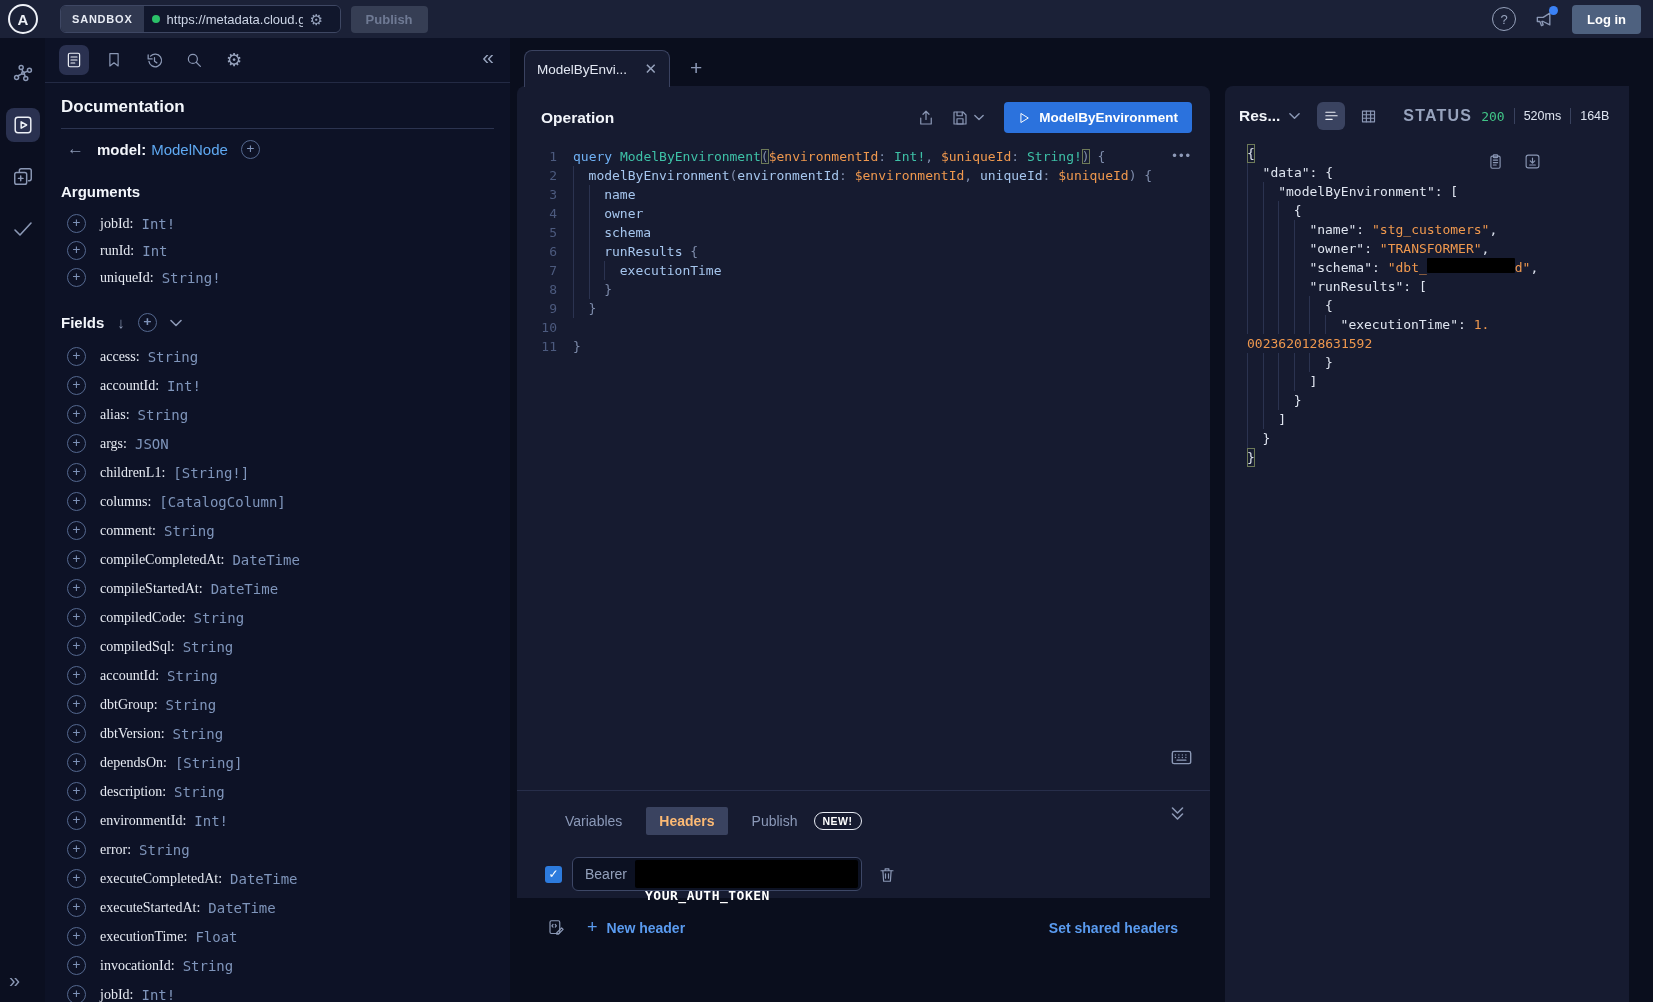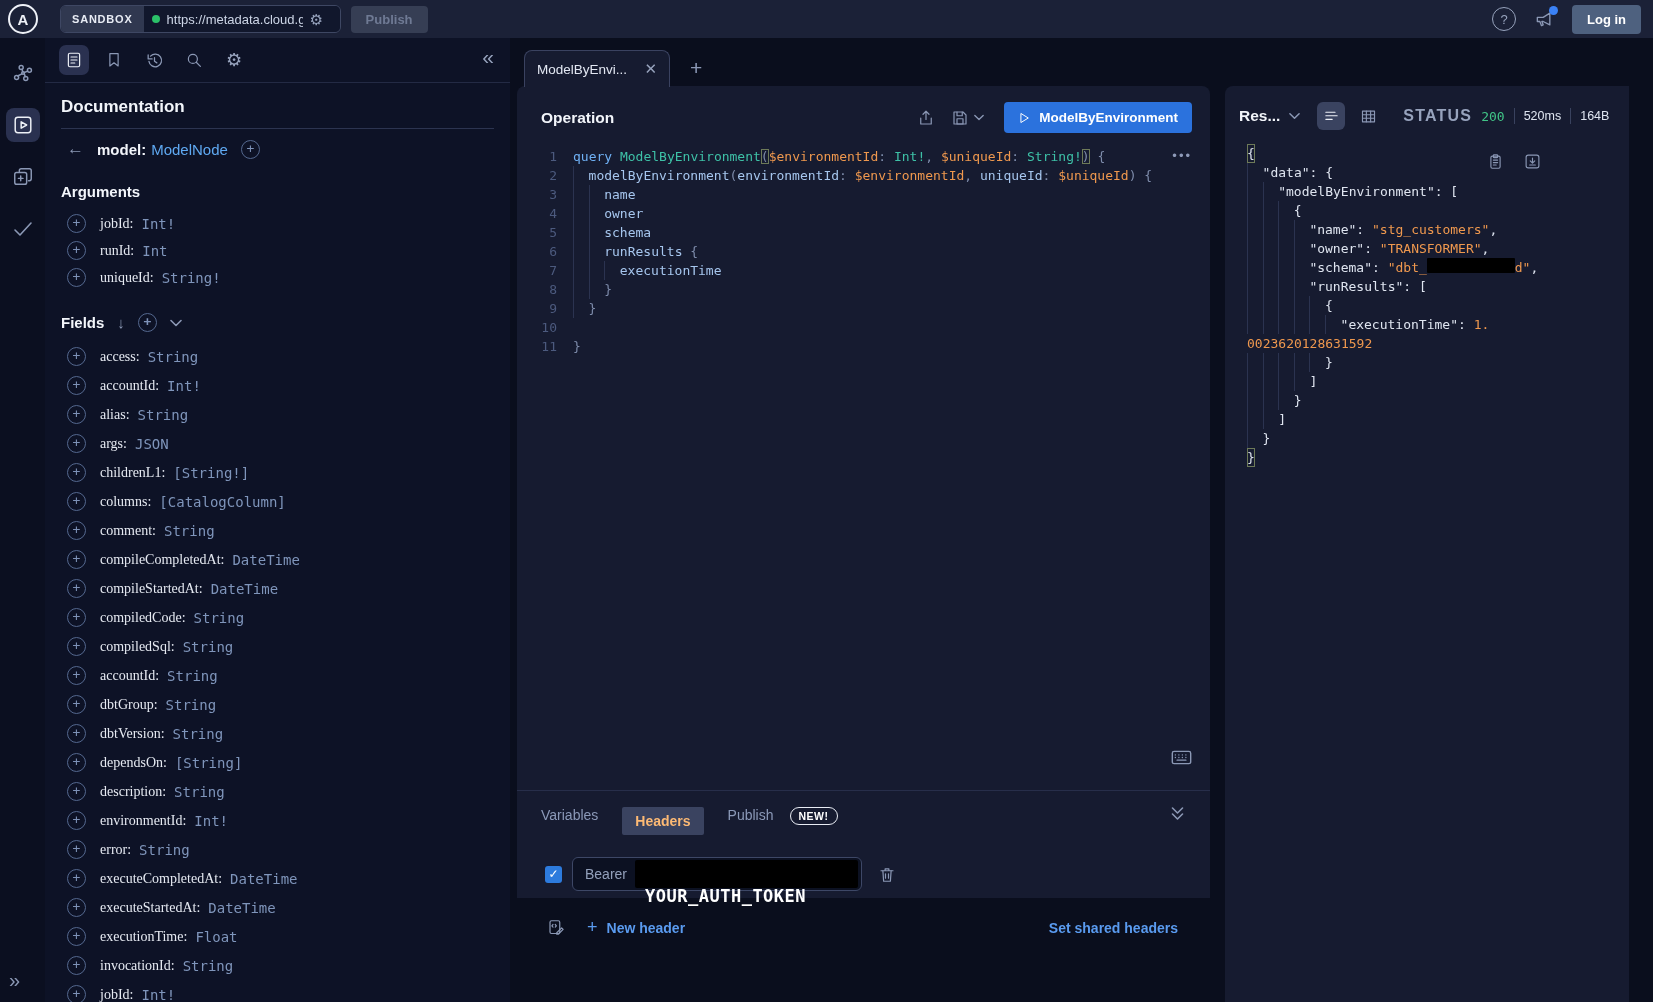--- a/index.html
+++ b/index.html
@@ -98,37 +98,37 @@
   .tk-n{color:#ef984e;}
   .tk-g{display:inline-block;width:15.6px;border-left:1px solid #2b3350;height:19px;vertical-align:top;box-sizing:border-box;}
   .tk-hb{color:#dfe5f0;outline:1px solid #6d7a58;outline-offset:-1px;}
   .tk-hbp{color:#7e8cab;outline:1px solid #6d7a58;outline-offset:-1px;}
   .tk-redact{display:inline-block;background:#000;width:88px;height:15px;vertical-align:middle;border-radius:1px;}
   .more-dots{position:absolute;top:62px;right:18px;color:#8e9ab8;font-size:13px;letter-spacing:2px;}
   .kbd-icon{position:absolute;right:18px;top:664px;}
 
   
   .req{position:absolute;left:0;right:0;top:704px;bottom:0;border-top:1px solid #272e4a;}
-  .req-tabs{display:flex;align-items:flex-start;gap:24px;padding:16px 20px 0 24px;position:relative;}
+  .req-tabs{display:flex;align-items:center;gap:24px;padding:16px 20px 0 48px;position:relative;}
   .req-tab{font-size:14px;color:#8b99b8;}
   .req-tab.active{background:#3a4360;color:#fdba74;font-weight:bold;border-radius:2px;padding:6px 13px;}
   .new-badge{border:1.5px solid #e8ecf4;border-radius:10px;color:#fff;font-weight:bold;font-size:10.5px;
     letter-spacing:.5px;padding:2px 8px;margin-left:-8px;}
   .req-collapse{position:absolute;right:26px;top:16px;}
   .hdr-row{display:flex;align-items:center;margin:22px 0 0 28px;}
   .chk{width:17px;height:17px;background:#2d7bdd;border-radius:3px;color:#fff;font-size:12px;
     display:flex;align-items:center;justify-content:center;flex:none;}
   .hdr-key{width:279px;height:34px;margin-left:20px;border:1px solid #3d4766;border-radius:6px;
     background:#0c1122;display:flex;align-items:center;box-sizing:border-box;}
   .hdr-key-text{font-size:14px;color:#dde3ee;padding-left:12px;}
   .hdr-val{width:290px;height:34px;margin-left:10px;border:1px solid #3d4766;border-radius:6px;
     background:#0c1122;display:flex;align-items:center;box-sizing:border-box;padding:0 3px 0 12px;gap:8px;}
   .bearer{font-size:14px;color:#93a0bb;flex:none;}
   .token-box{flex:1;height:28px;background:#000;border-radius:2px;display:flex;align-items:center;}
-  .token-text{font-family:"DejaVu Sans Mono",monospace;font-weight:bold;font-size:17px;color:#fff;padding-left:10px;letter-spacing:.5px;margin-top:43px;}
+  .token-text{font-family:"DejaVu Sans Mono",monospace;font-weight:bold;font-size:13px;color:#fff;padding-left:10px;letter-spacing:.5px;margin-top:43px;}
   .trash-btn{margin-left:16px;}
   .req-foot{display:flex;align-items:center;margin:26px 32px 0 30px;}
   .new-hdr{display:flex;align-items:center;gap:9px;margin-left:22px;color:#5a9bf0;}
   .plus-glyph{font-size:18px;font-weight:300;}
   .new-hdr-label{font-size:14px;font-weight:bold;}
   .foot-spacer{flex:1;}
   .set-shared{color:#5a9bf0;font-size:14px;font-weight:bold;}
 
   
   .respcard{position:absolute;top:86px;left:1225px;width:404px;height:916px;background:#161b30;

